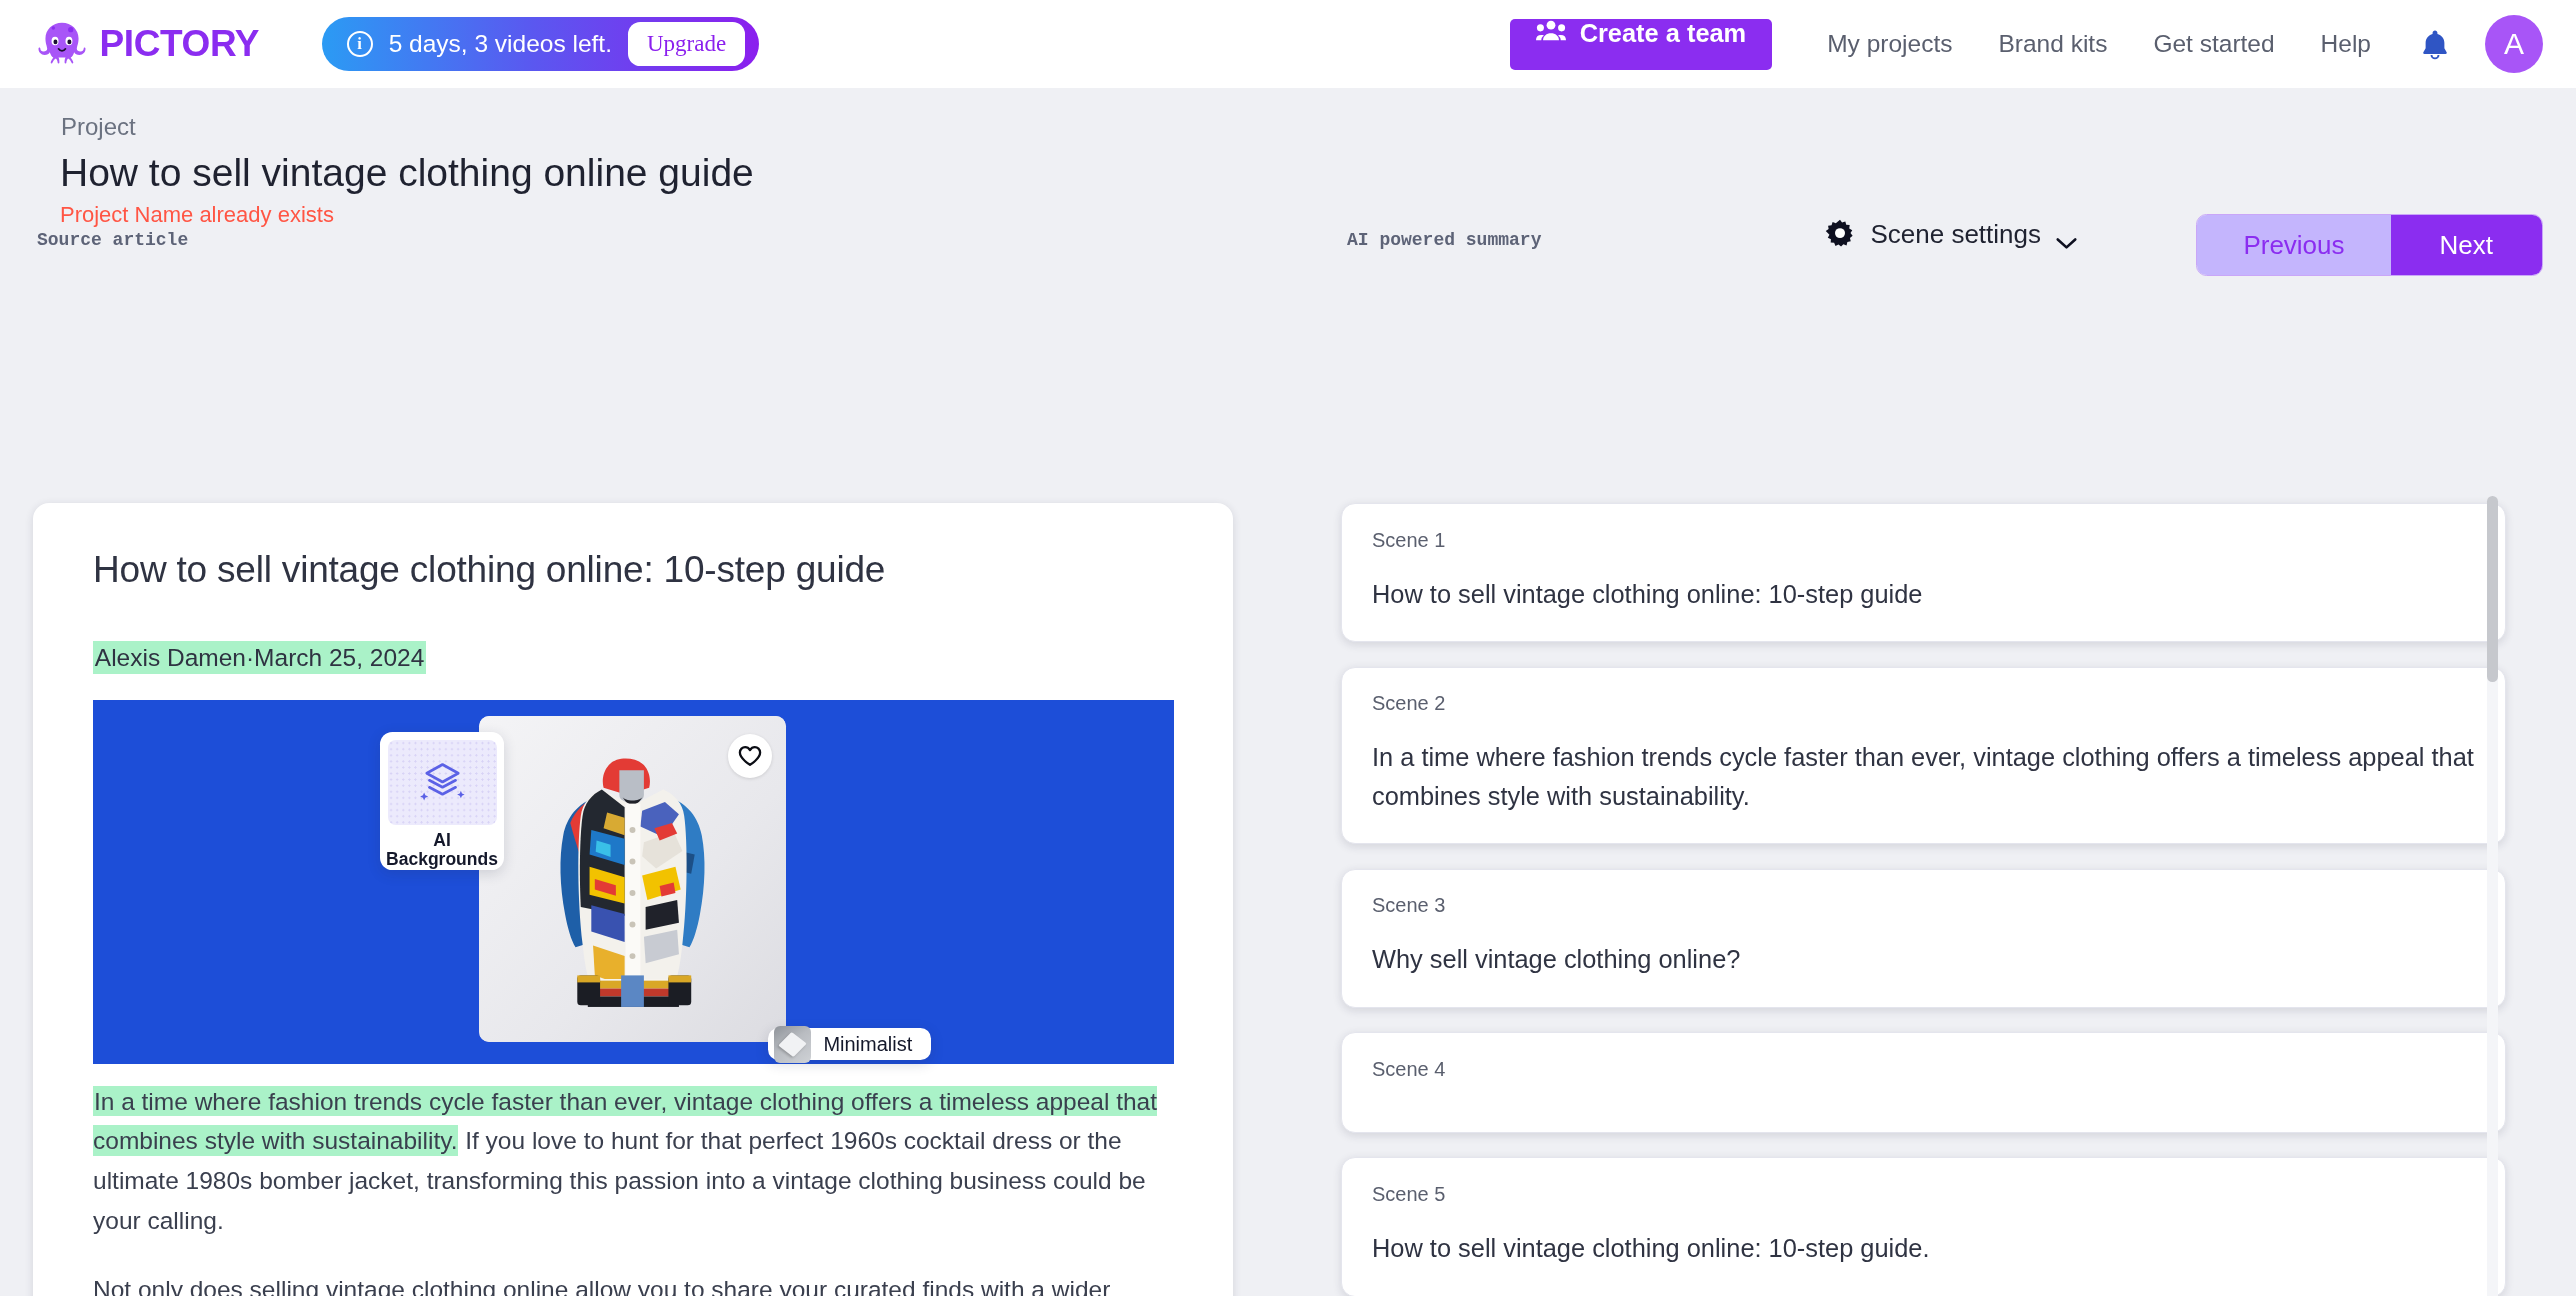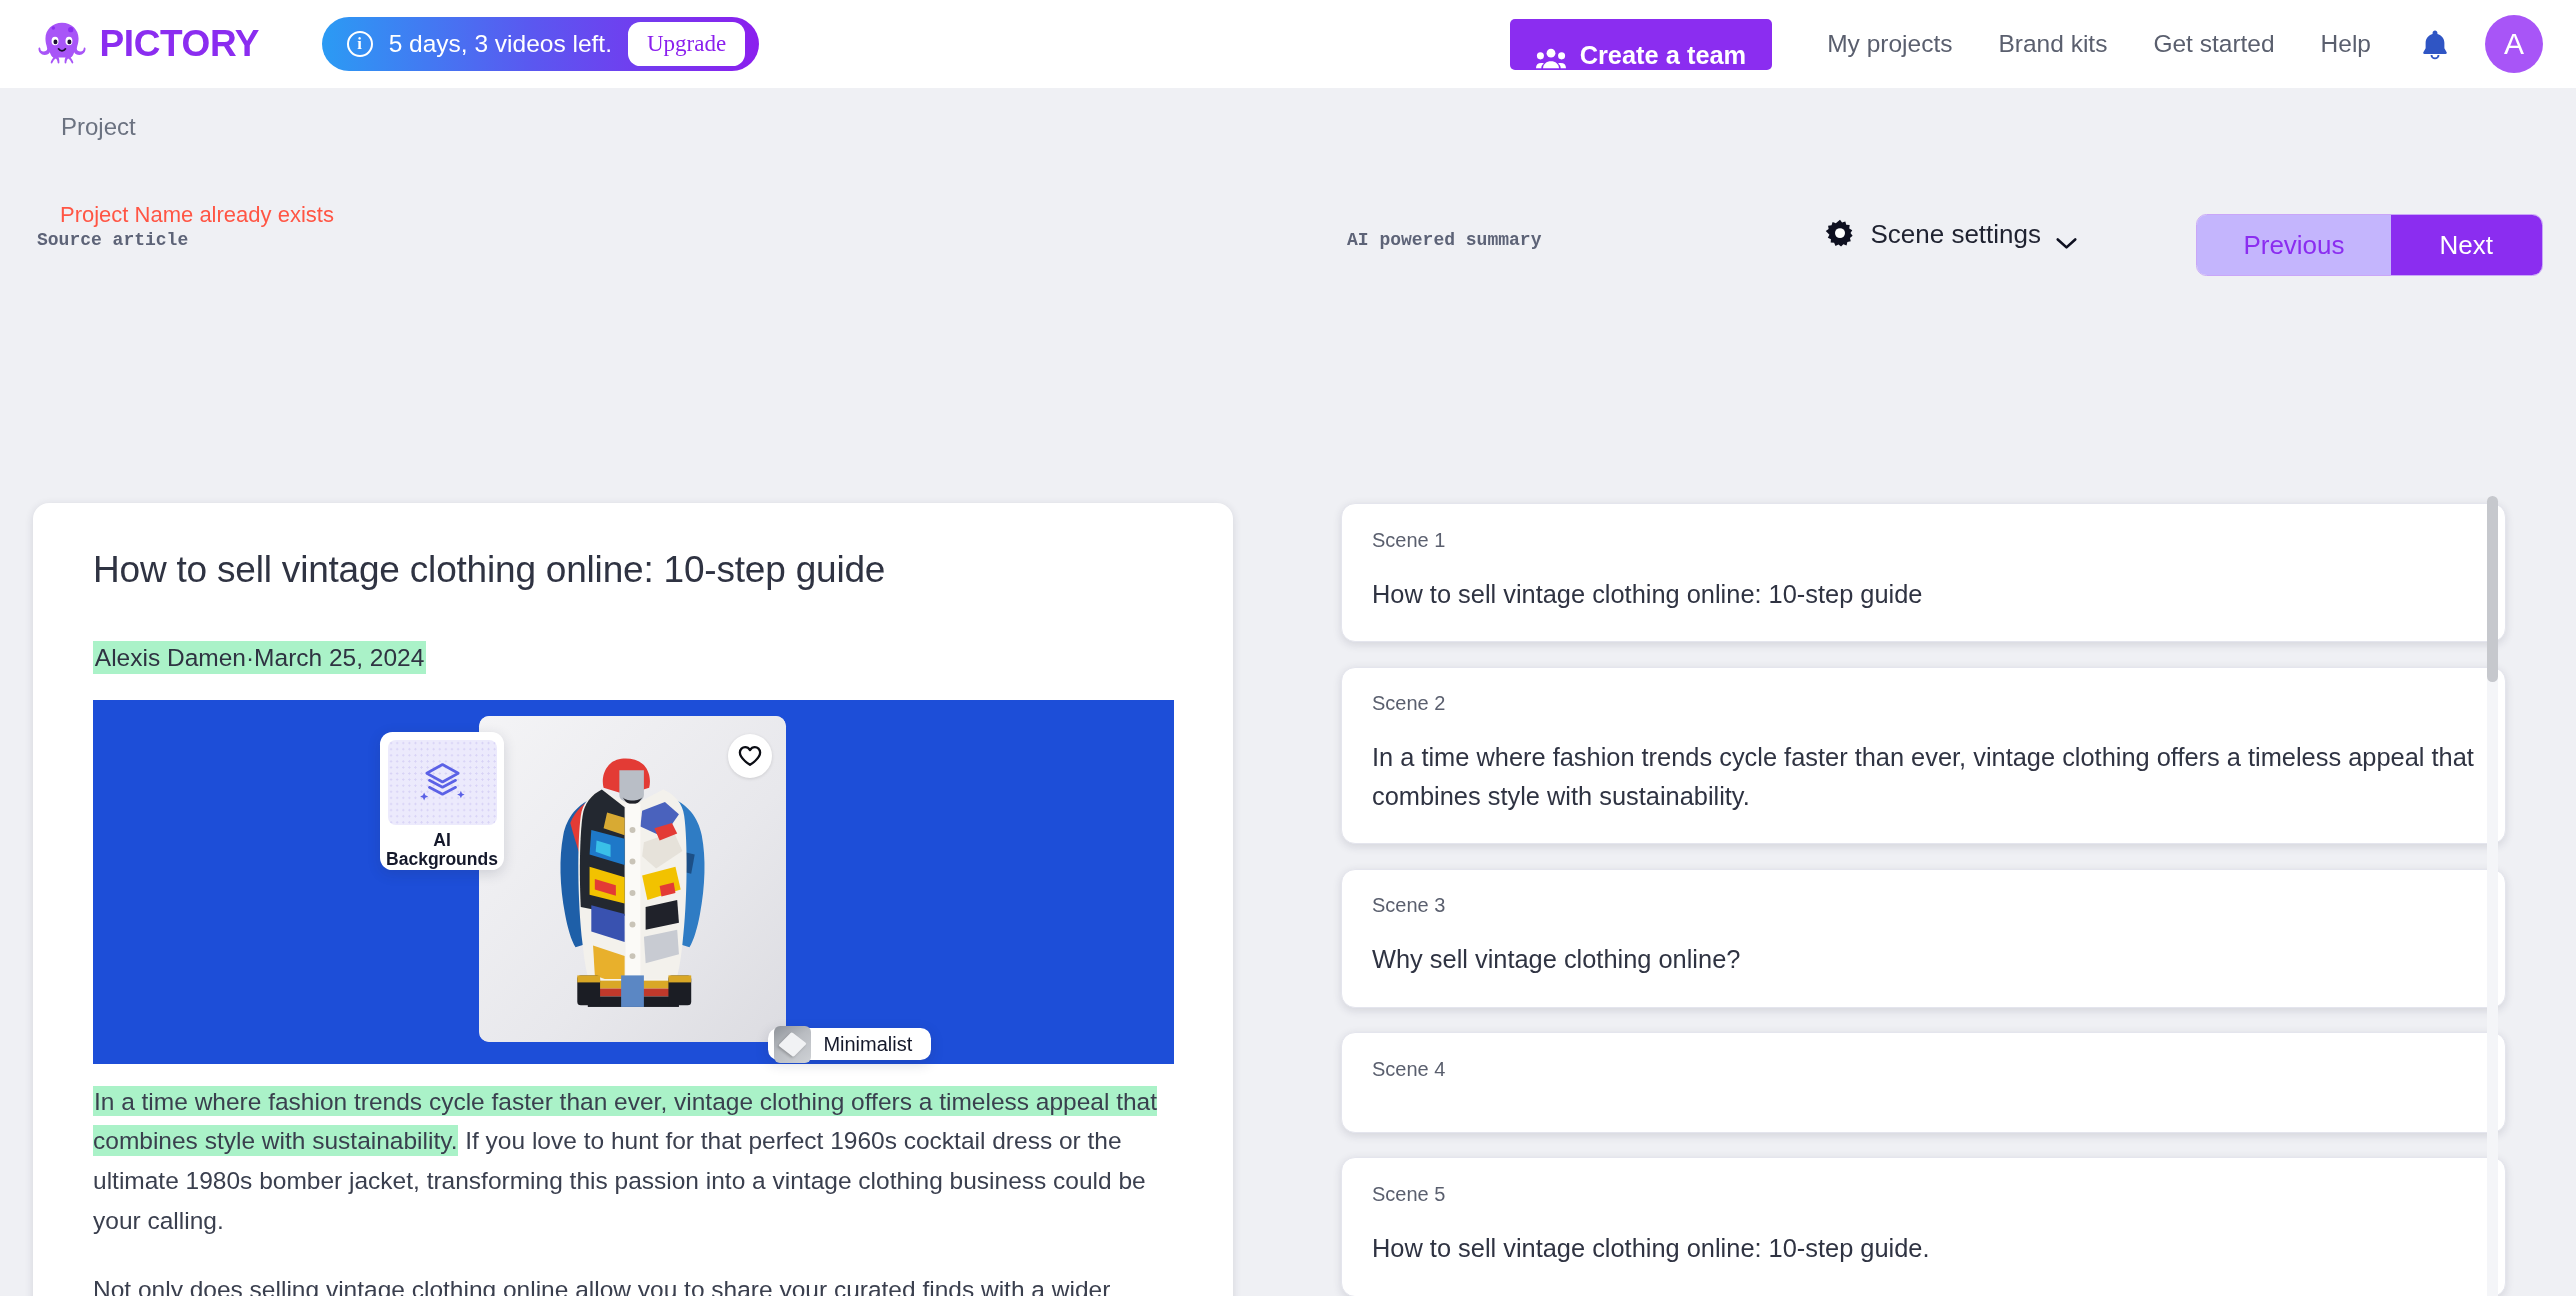--- a/index.html
+++ b/index.html
@@ -48,21 +48,21 @@
     cursor: pointer; white-space: nowrap;
   }
 
   .nav-right {
     margin-left: auto; display: flex; align-items: center; gap: 0;
   }
   .create-team-btn {
     background: #8b2df0; color: #fff;
     border: none; border-radius: 5px;
     height: 51px; padding: 0 26px;
-    display: flex; align-items: flex-end; gap: 14px;
+    display: flex; align-items: flex-start; gap: 14px;
     font-size: 25.4px; font-weight: 700; cursor: pointer;
     font-family: "Liberation Sans", sans-serif;
     margin-right: 32px;
   }
   .team-icon { width: 30px; height: 23px; flex: 0 0 auto; }
   .nav-link {
     font-size: 24.5px; color: #5a5f6e;
     margin: 0 23px; cursor: pointer; white-space: nowrap;
   }
   .bell { margin: 0 24.5px 0 26px; width: 30px; height: 33px; cursor: pointer; }
@@ -290,20 +290,21 @@
       <path d="M17 3c1.6 0 2.8 1.2 2.8 2.6v1.2c4.8 1.2 8 5.3 8 10.2v6.4l2.6 4.6c.5.9-.1 2-1.2 2H4.8c-1.1 0-1.7-1.1-1.2-2L6.2 23.4V17c0-4.9 3.2-9 8-10.2V5.6C14.2 4.2 15.4 3 17 3z" fill="#2f55c4"></path>
       <path d="M13 31c0 2.2 1.8 4 4 4s4-1.8 4-4" fill="none" stroke="#2f55c4" stroke-width="2.2"></path>
     </svg>
 
     <div class="avatar">A</div>
   </div>
 </div>
 
 <div class="page-head">
   <div class="breadcrumb">Project</div>
+  <div class="page-title">How to sell vintage clothing online guide</div>
 
   <div class="scene-settings">
     <svg class="gear" viewBox="0 0 36 36">
       <path d="M18 2l2.3 3.1 3.7-1.2 1 3.8 3.9.3-.5 3.8 3.4 1.9-2 3.3 2.4 3-3 2.4.9 3.8-3.8.8-.9 3.8-3.6-1.4-2.6 2.8-2.9-2.5-3.4 1.8-1.5-3.6-3.9-.2.3-3.8-3.5-1.7 1.8-3.4L2 14.6l3.2-2.2-.6-3.8 3.9-.5 1.2-3.7 3.6 1.4z" fill="#0e1020"></path>
       <circle cx="18" cy="17" r="5.6" fill="#ffffff"></circle>
     </svg>
     <span class="scene-settings-label">Scene settings</span>
     <svg class="chev" viewBox="0 0 26 16">
       <path d="M3 4l10 9 10-9" fill="none" stroke="#0e1020" stroke-width="3" stroke-linecap="round" stroke-linejoin="round"></path>
     </svg>

